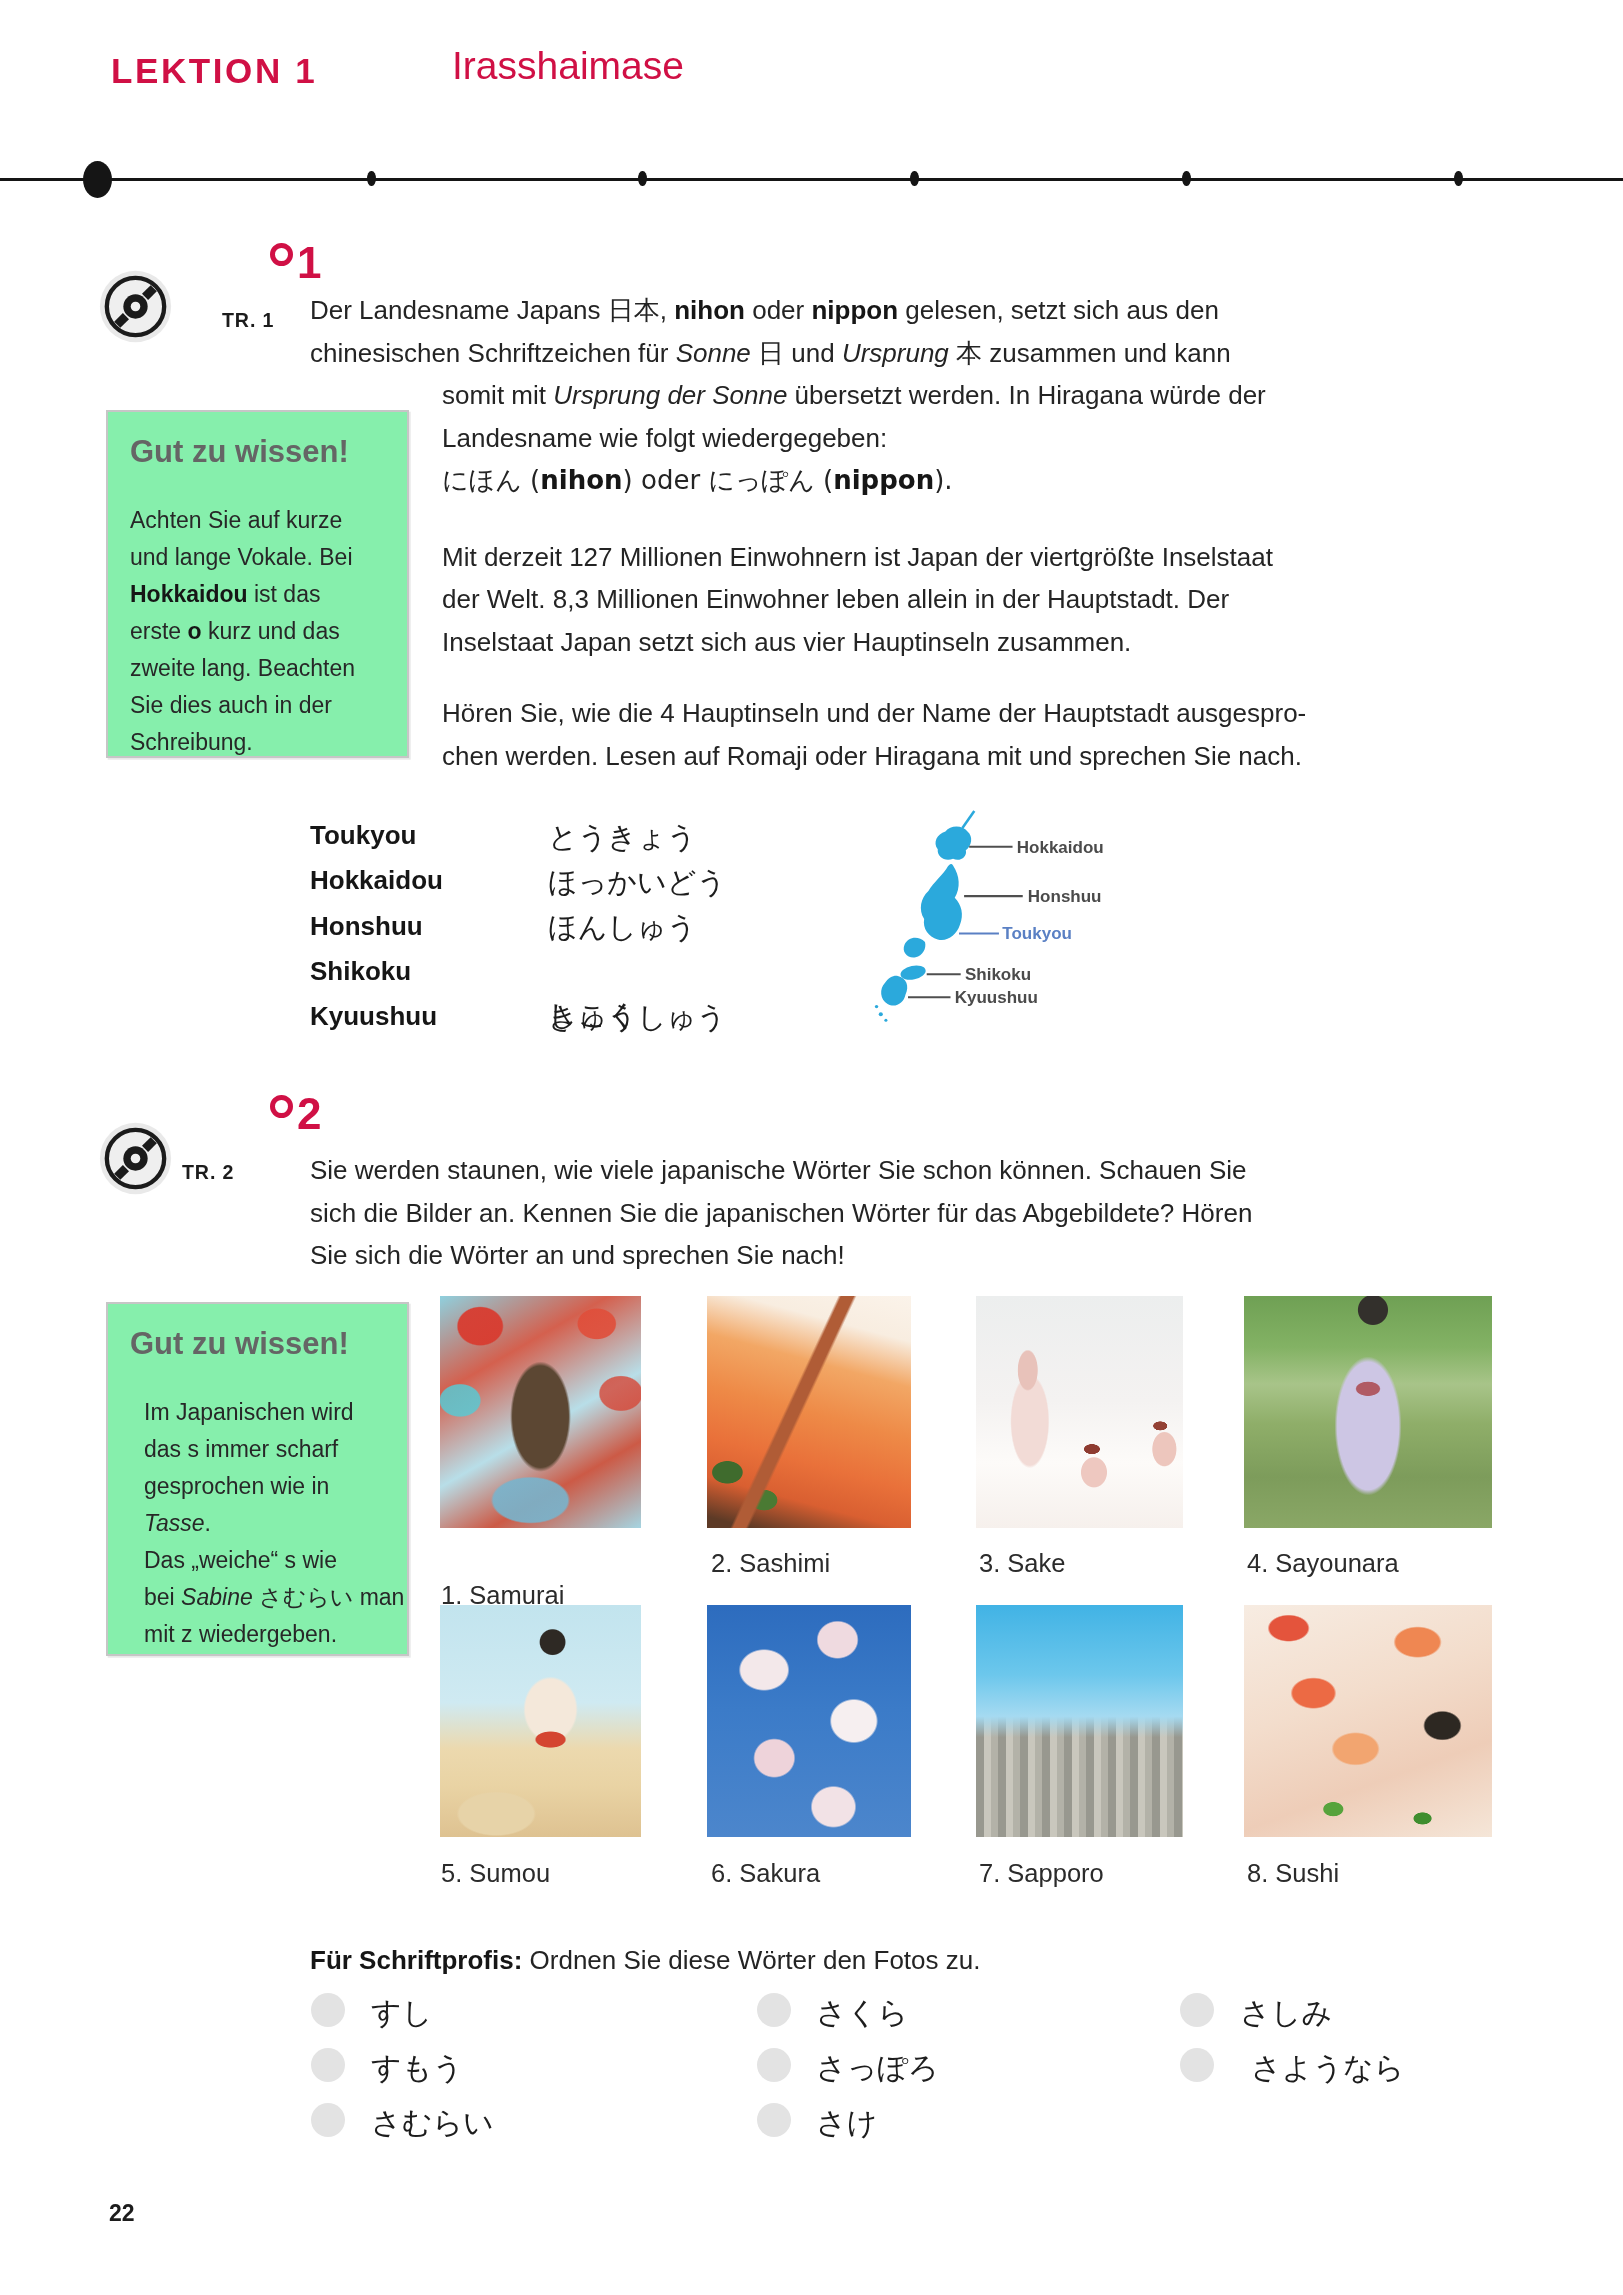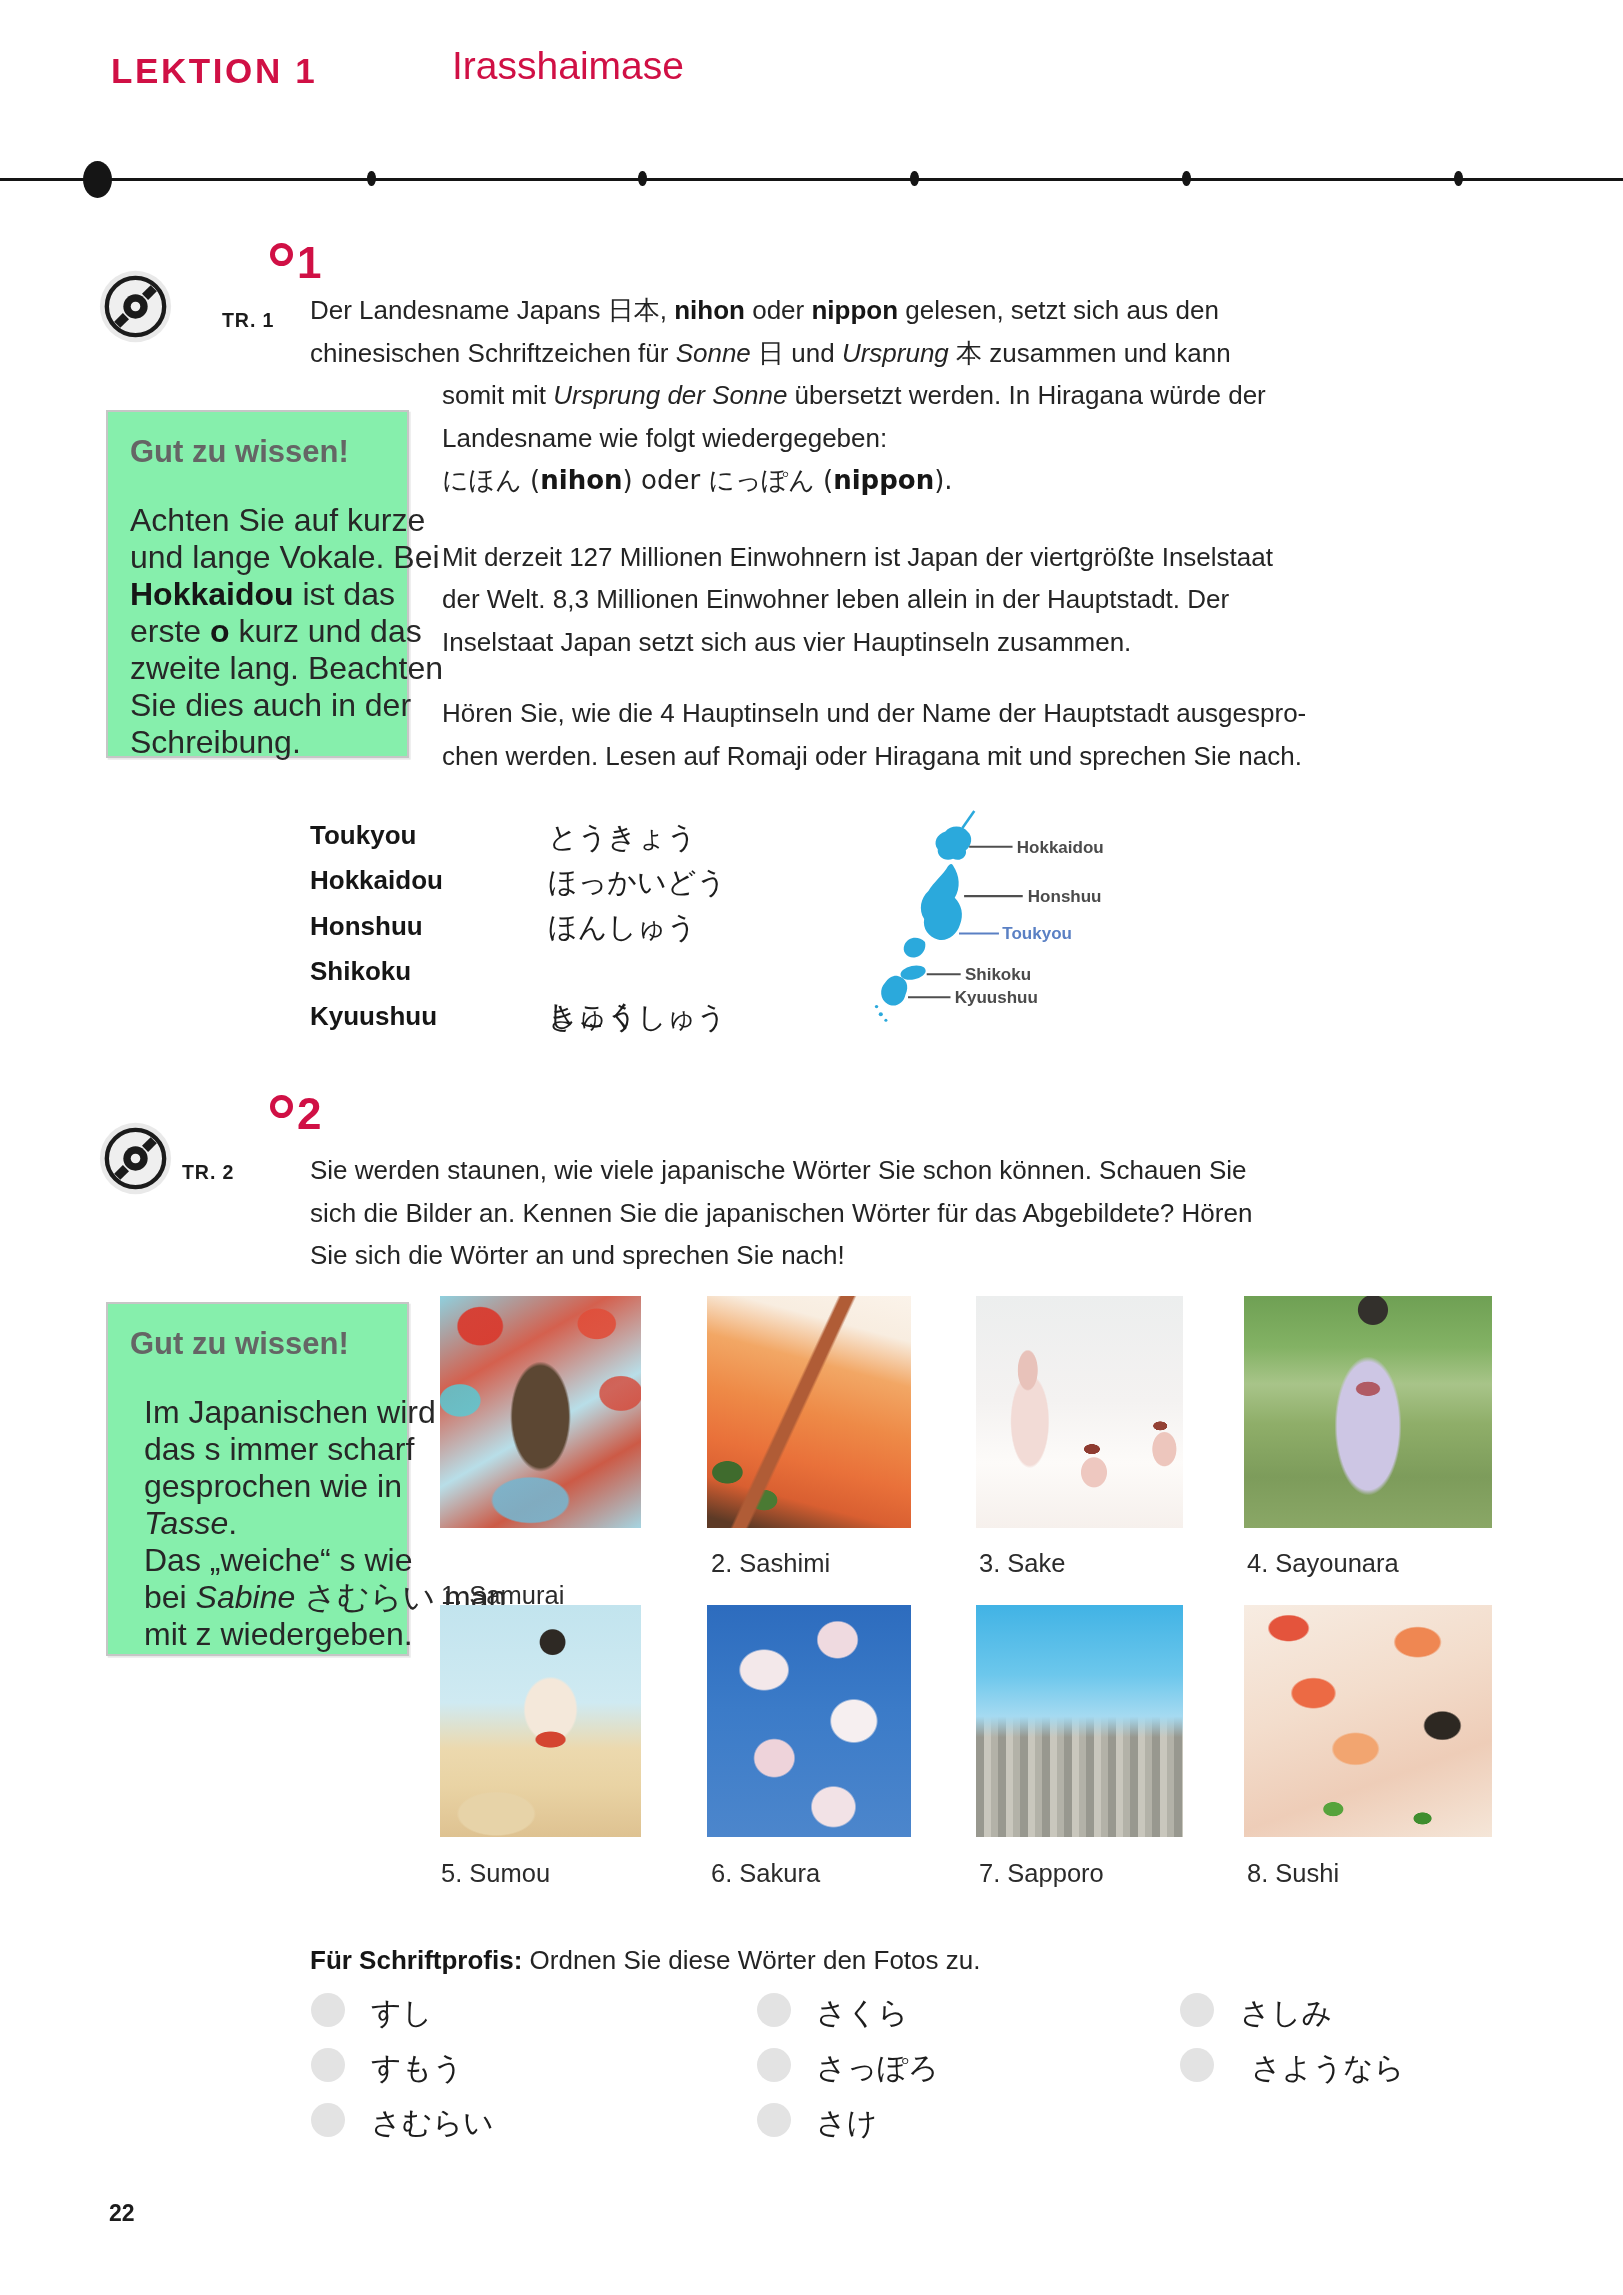--- a/index.html
+++ b/index.html
@@ -30,21 +30,21 @@
 
   
   .tline{font-size:26px;line-height:43px;color:var(--ink);}
   .bd{font-weight:700;color:#161616;}
   .it{font-style:italic;}
   .cap{font-size:25.5px;color:#2b2b2b;}
 
   
   .infobox{border:2.6px solid #c6c6c6;background:#86efac;box-shadow:1.7px 1.7px 0 #e8e8e8;}
   .infobox-title{font-size:31px;font-weight:700;color:#656565;}
-  .boxline{font-size:32px;line-height:37px;color:#272727;}
+  .boxline{font-size:23px;line-height:37px;color:#272727;}
 
   
   .island-romaji{font-size:26px;font-weight:700;color:#161616;}
   .island-kana{font-size:29px;color:#1d1d1d;}
   .kana{font-family:"DejaVu Sans","Liberation Sans",sans-serif;}
 
   
   .word-bullet{width:34px;height:34px;border-radius:50%;background:#e3e3e3;}
   .word-text{font-size:30px;color:#1d1d1d;}
 

